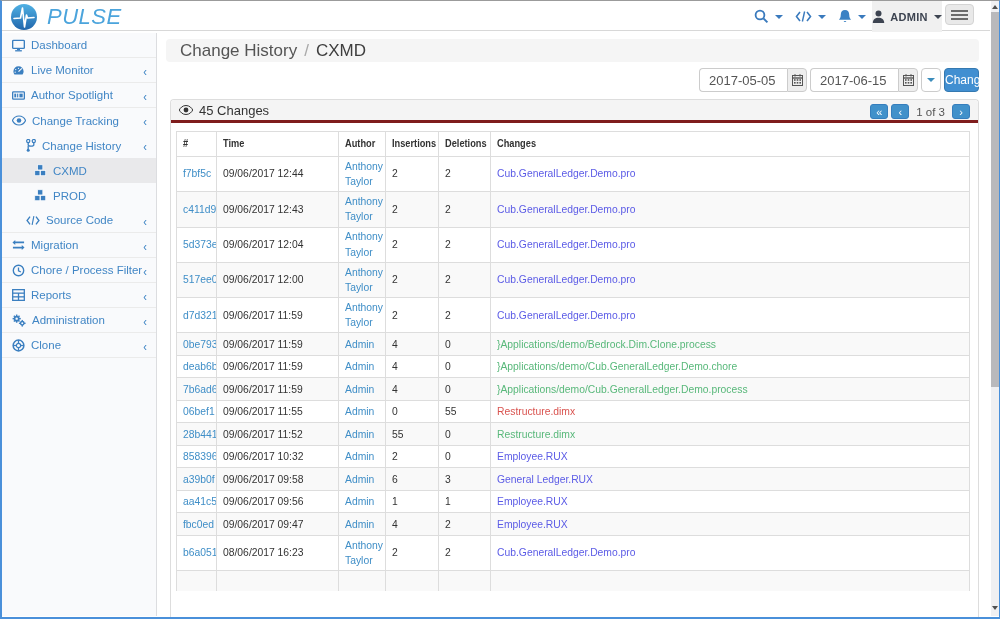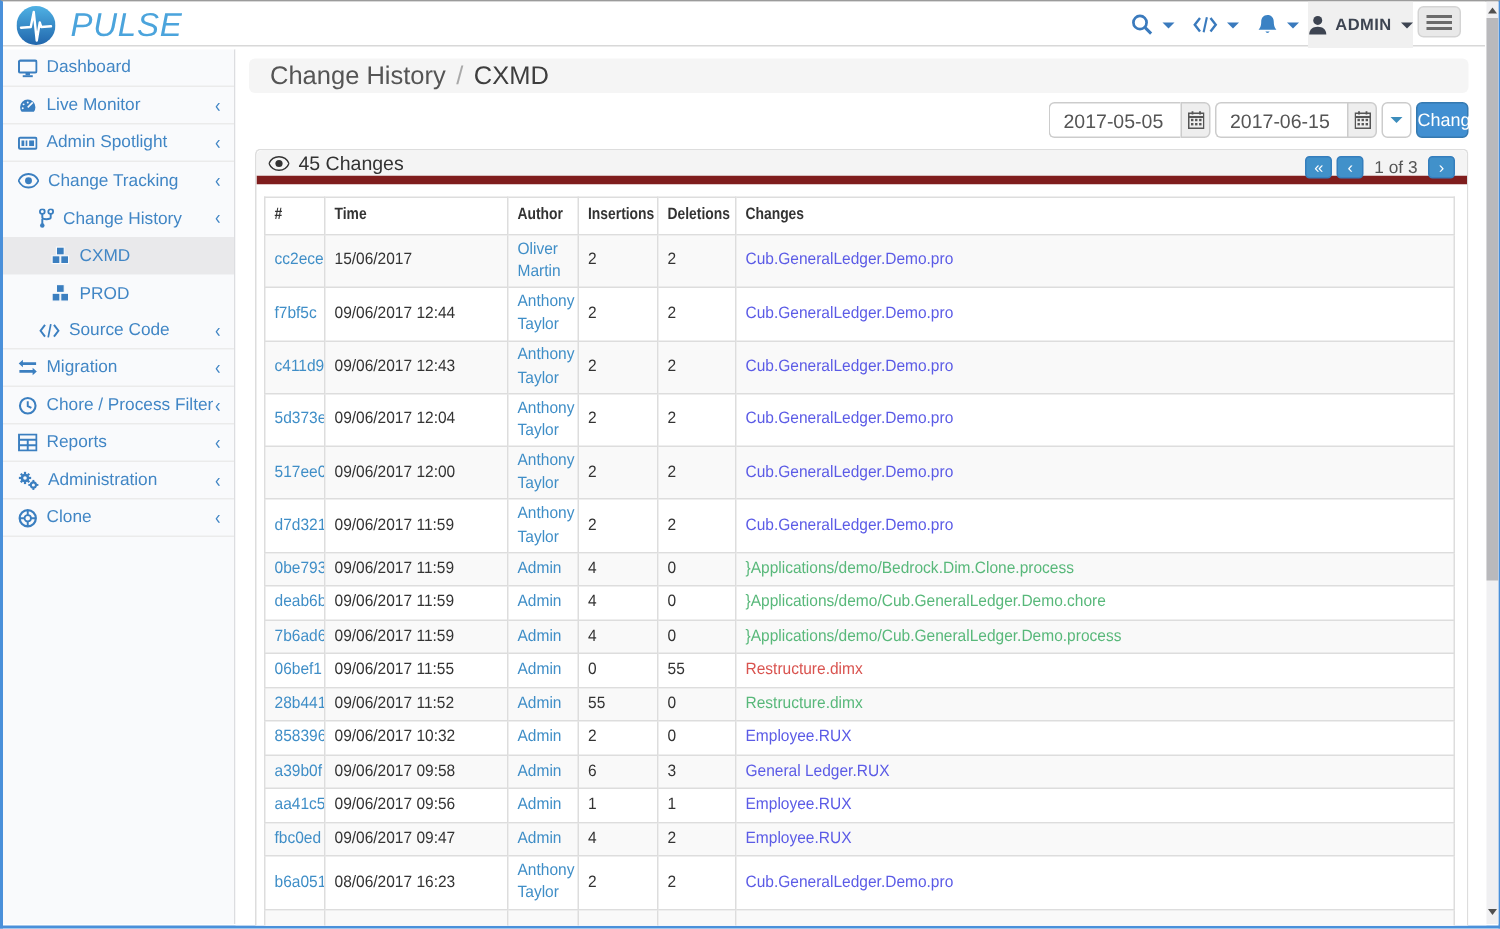--- a/index.html
+++ b/index.html
@@ -78,21 +78,21 @@
     position:absolute; left:787px; top:0; width:35px; height:24px;
     background:#418fd1; border:1px solid #3579b0; border-radius:4px;
     color:#fff; font-size:12px; font-family:"Liberation Sans","DejaVu Sans",sans-serif; cursor:pointer;
   }
   
   .panel {
     position:absolute; left:13px; top:66px; width:809px; height:520px;
     border:1px solid #ddd; border-radius:4px 4px 0 0; border-bottom:none; background:#fff;
   }
   .panel-header {
-    height:23px; background:#f4f4f4; border-bottom:6px solid #7f1d1d; border-radius:4px 4px 0 0;
+    height:23px; background:#f4f4f4; border-bottom:3px solid #7f1d1d; border-radius:4px 4px 0 0;
     display:flex; align-items:center; padding:0 8px; position:relative;
   }
   .panel-title { font-size:13px; color:#333; margin-left:6px; }
   .pager { position:absolute; right:8px; top:4px; display:flex; align-items:center; }
   .pg-btn {
     min-width:18px; height:15px; background:#4191ca; border:1px solid #357ebd; border-radius:3px;
     color:#fff; font-size:11px; line-height:12px; text-align:center; cursor:pointer; padding:0 4px;
     font-family:"Liberation Sans","DejaVu Sans",sans-serif;
   }
   .pg-btn + .pg-btn { margin-left:3px; }
@@ -203,21 +203,21 @@
     </div>
     <div class="side-item lv0 bordered">
       <span style="display: inline-flex;">
         <svg width="13" height="13" viewBox="0 0 14 14">
           <rect x="0.7" y="3" width="12.6" height="8" rx="0.8" fill="none" stroke="#3b7fc0" stroke-width="1.4"></rect>
           <rect x="2.5" y="5" width="2" height="4" fill="#3b7fc0"></rect>
           <rect x="5.5" y="5" width="1.2" height="4" fill="#3b7fc0"></rect>
           <rect x="8" y="5" width="3.5" height="4" fill="#3b7fc0"></rect>
         </svg>
       </span>
-      <span class="lbl">Admin Spotlight</span>
+      <span class="lbl">Author Spotlight</span>
       <span class="chev">‹</span>
     </div>
     <div class="side-item lv0">
       <span style="display: inline-flex;">
         <svg width="14" height="11" viewBox="0 0 14 11">
           <path d="M7 1 C3.6 1 1.3 3.5 0.4 5.5 C1.3 7.5 3.6 10 7 10 C10.4 10 12.7 7.5 13.6 5.5 C12.7 3.5 10.4 1 7 1 Z" fill="none" stroke="#3b7fc0" stroke-width="1.2"></path>
           <circle cx="7" cy="5.5" r="2.3" fill="#3b7fc0"></circle>
         </svg>
       </span>
       <span class="lbl">Change Tracking</span>
@@ -417,28 +417,20 @@
             <tr id="thead-row">
               <th><span class="ct">#</span></th>
               <th><span class="ct">Time</span></th>
               <th><span class="ct">Author</span></th>
               <th><span class="ct">Insertions</span></th>
               <th><span class="ct">Deletions</span></th>
               <th><span class="ct">Changes</span></th>
             </tr>
           </thead>
         <tbody id="tbody">
-            <tr class="tall striped">
-              <td><a class="lnk ct">cc2ece</a></td>
-              <td class="tcol"><span class="ct">15/06/2017</span></td>
-              <td><a class="lnk ct">Oliver Martin</a></td>
-              <td class="numcol"><span class="ct">2</span></td>
-              <td class="numcol"><span class="ct">2</span></td>
-              <td><a class="ct chg-modified" style="text-decoration: none; cursor: pointer;">Cub.GeneralLedger.Demo.pro</a></td>
-            </tr>
             <tr class="tall">
               <td><a class="lnk ct">f7bf5c</a></td>
               <td class="tcol"><span class="ct">09/06/2017 12:44</span></td>
               <td><a class="lnk ct">Anthony Taylor</a></td>
               <td class="numcol"><span class="ct">2</span></td>
               <td class="numcol"><span class="ct">2</span></td>
               <td><a class="ct chg-modified" style="text-decoration: none; cursor: pointer;">Cub.GeneralLedger.Demo.pro</a></td>
             </tr>
             <tr class="tall striped">
               <td><a class="lnk ct">c411d9</a></td>

